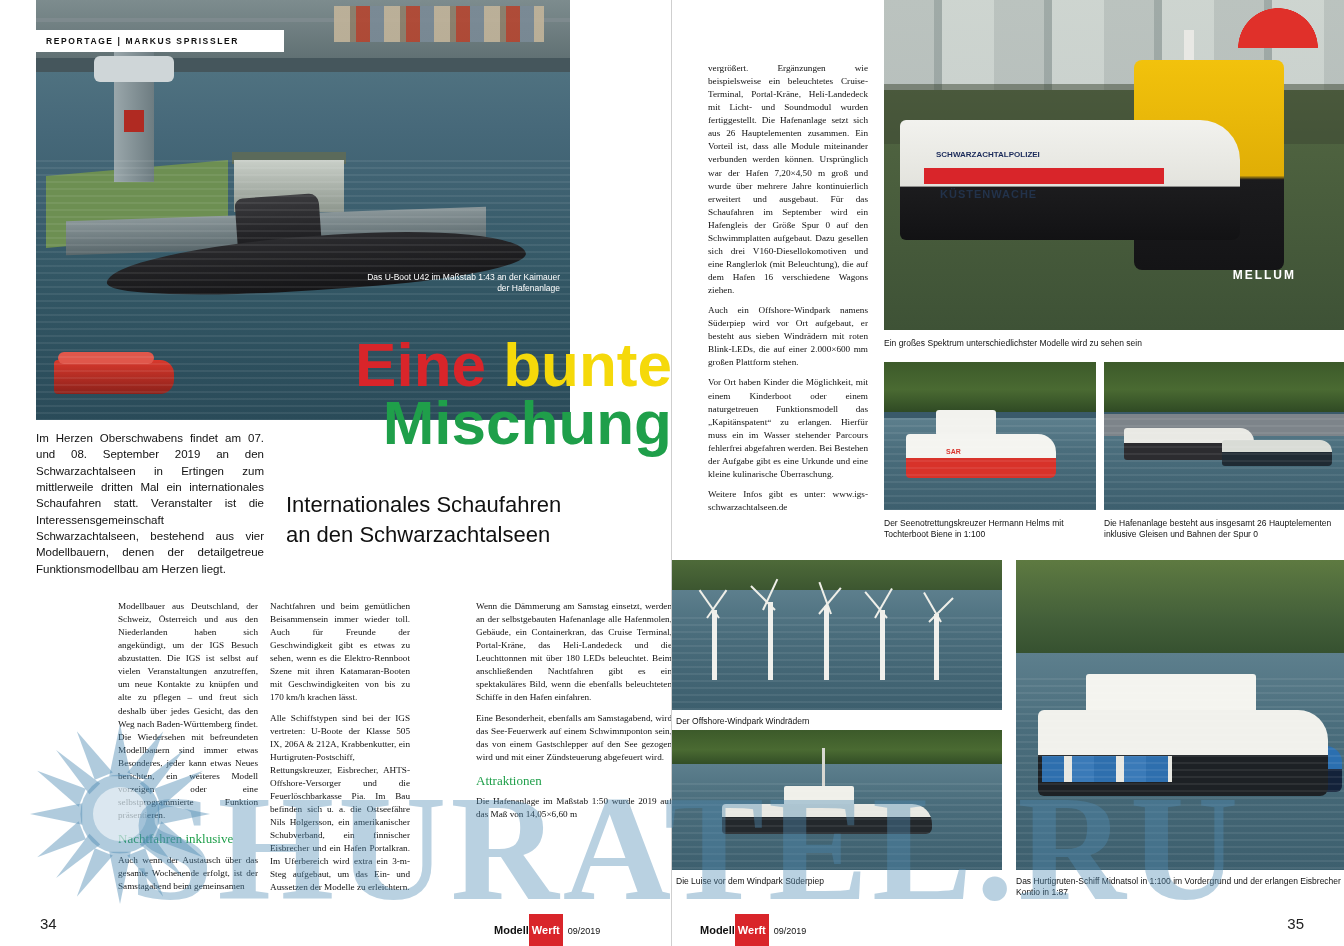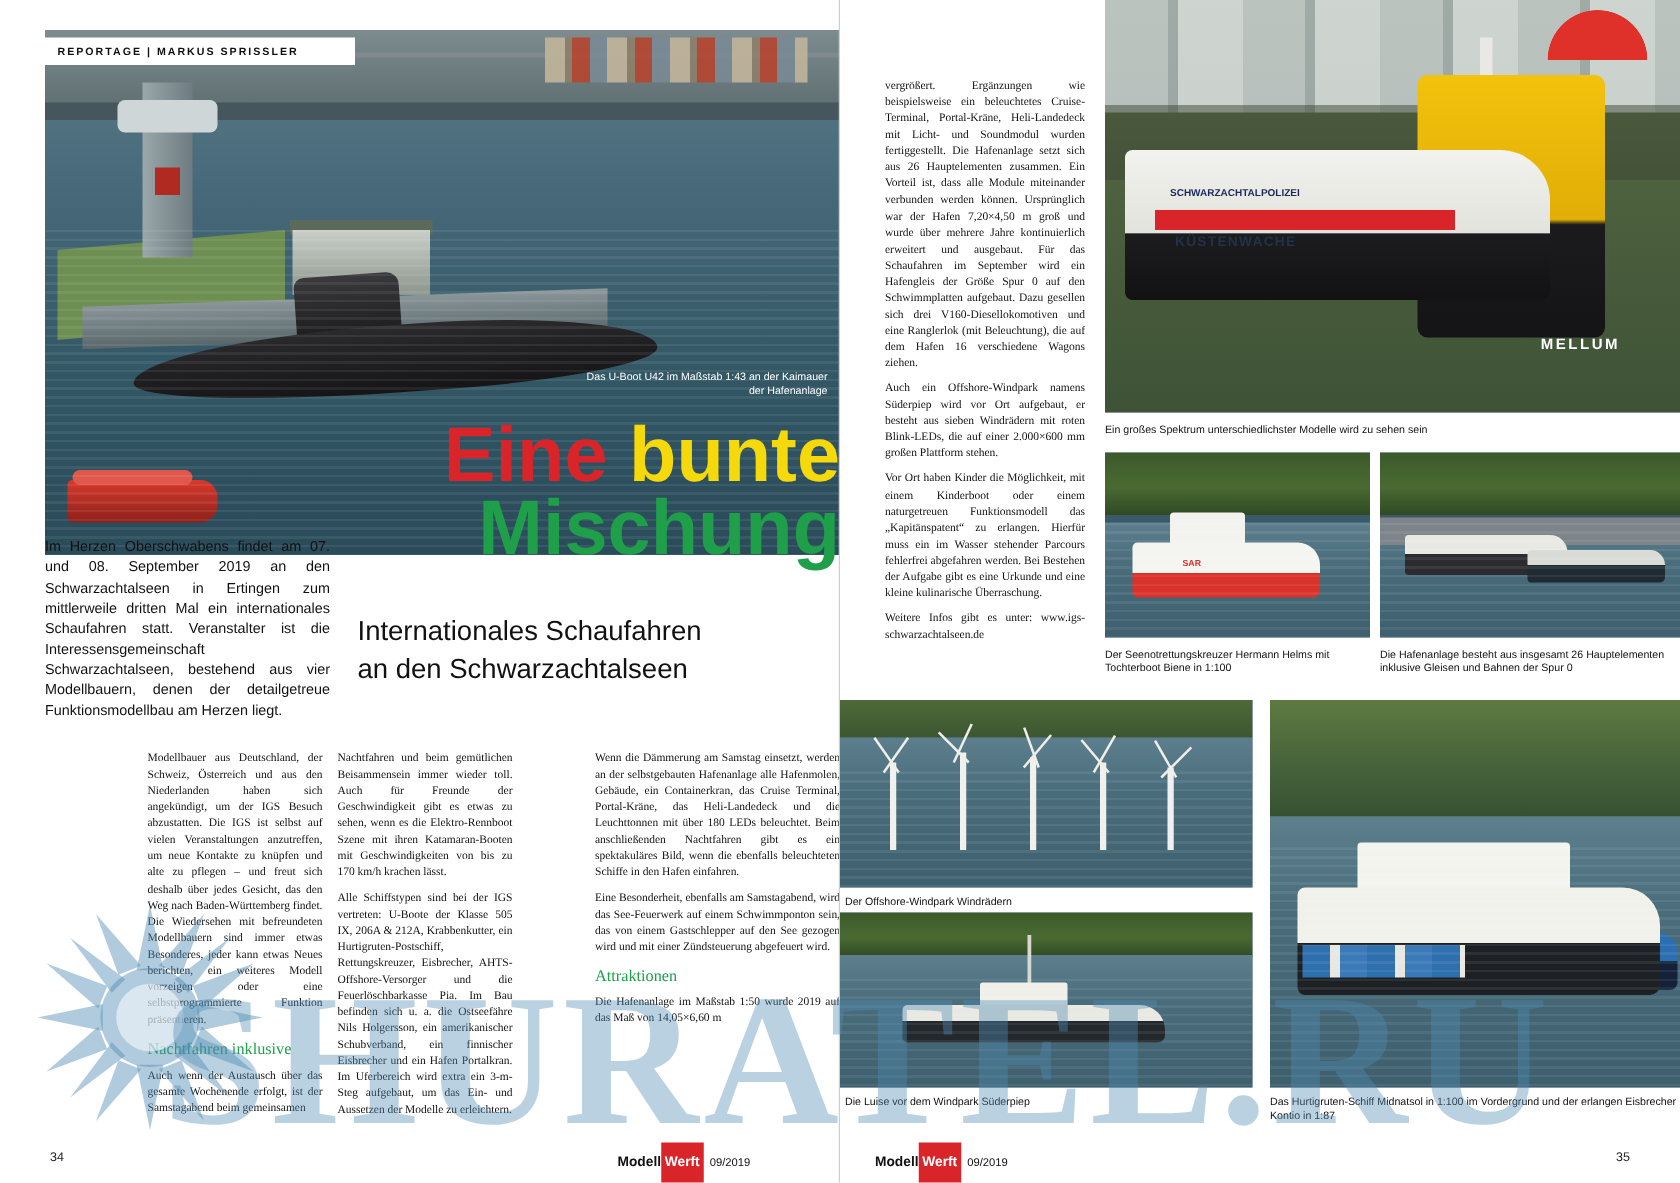--- a/index.html
+++ b/index.html
@@ -19,21 +19,21 @@
      background:linear-gradient(180deg,#3c5a2a 0%,#4a6a32 55%,#2f4a24 100%); }
   .photo .water { position:absolute; left:0; right:0; bottom:0; height:62%;
      background:linear-gradient(180deg,#5d7f8d 0%,#4a6d7c 35%,#3d5f6e 100%); }
   .photo .waterlines { position:absolute; left:0; right:0; bottom:0; height:62%;
      background:repeating-linear-gradient(180deg, rgba(255,255,255,.07) 0 2px, rgba(0,0,0,0) 2px 7px); }
 
   
   .left-col { position:absolute; left:0; top:0; width:672px; height:946px; background:#fff; }
 
   
-  #photo-submarine { left:36px; top:0; width:636px; height:420px; background:#2d5260;margin-top:24px; }
+  #photo-submarine { left:36px; top:0; width:534px; height:420px; background:#2d5260; }
   #photo-submarine .deep { position:absolute; inset:0;
      background:linear-gradient(180deg,#5a7d88 0%,#47697a 30%,#335765 65%,#2a4b59 100%); }
   #photo-submarine .quay { position:absolute; left:0; top:0; width:100%; height:62px;
      background:linear-gradient(180deg,#7d8c8e,#5f6f72); }
   #photo-submarine .quay2 { position:absolute; left:0; top:58px; width:100%; height:14px; background:#45565c; }
   #photo-submarine .greenpad { position:absolute; left:10px; top:168px; width:182px; height:72px;
      background:#6d8f52; transform:skewY(-5deg); }
   #photo-submarine .pier { position:absolute; left:30px; top:214px; width:420px; height:34px;
      background:linear-gradient(180deg,#8a9699,#59676b); transform:skewY(-2deg); }
   #photo-submarine .sub { position:absolute; left:70px; top:236px; width:420px; height:54px;
@@ -86,21 +86,21 @@
   #lcol2 { left:270px; top:600px; width:140px; }
   #lcol3 { left:476px; top:600px; width:196px; }
 
   
   .watermark { position:absolute; left:0; bottom:0; width:1344px; height:230px; pointer-events:none; }
   .wm-text { position:absolute; left:130px; bottom:12px; font-size:150px; font-weight:bold;
      color:rgba(80,140,180,.40); letter-spacing:4px; font-family:"Liberation Serif", serif; }
   .wm-sun { position:absolute; left:30px; bottom:42px; width:180px; height:180px; }
 
   
-  .folio { position:absolute; font-size:10px; color:#222; }
+  .folio { position:absolute; font-size:15px; color:#222; }
   #folio-left { left:40px; bottom:14px; }
   #folio-right { right:40px; bottom:14px; }
   .masthead { position:absolute; bottom:10px; font-size:11px; font-weight:bold; color:#111; }
   .masthead .box { background:#d9252a; color:#fff; padding:10px 3px; }
   .masthead .date { font-weight:normal; font-size:9px; margin-left:5px; }
   #masthead-left { left:494px; }
   #masthead-right { left:700px; }
 
   
   .right-col { position:absolute; left:672px; top:0; width:672px; height:946px; background:#fff; }

